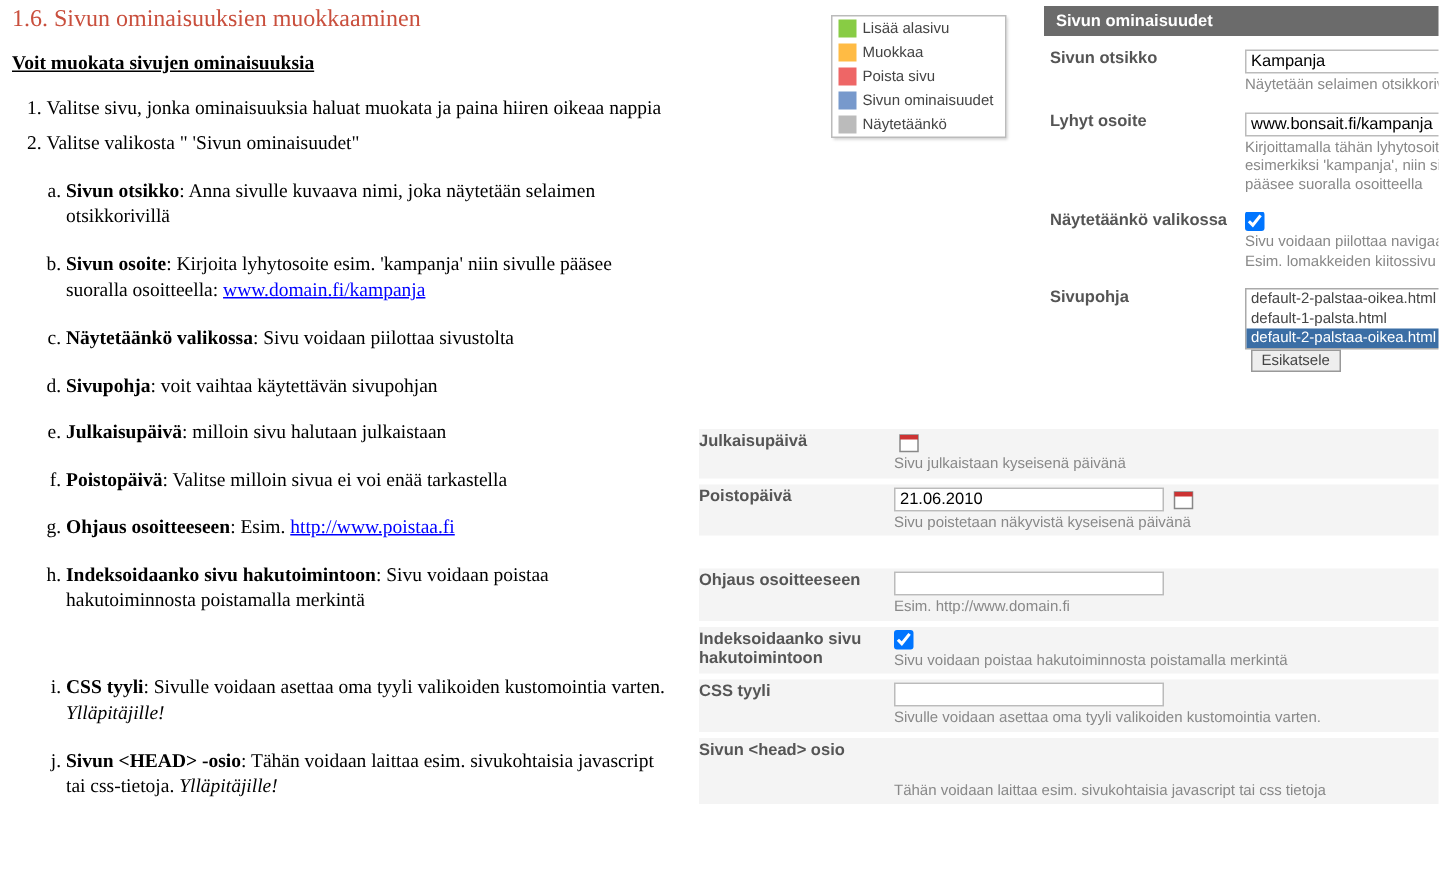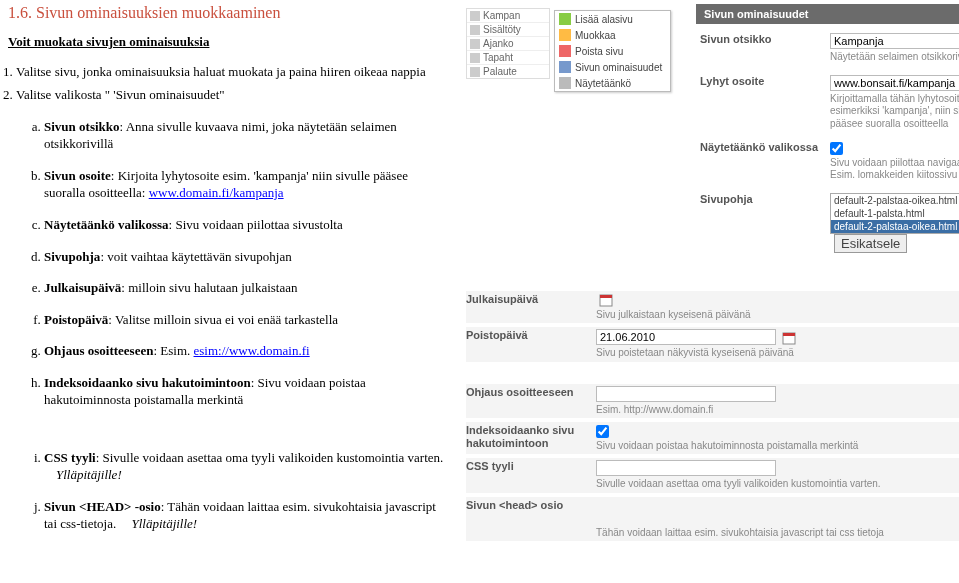--- a/index.html
+++ b/index.html
@@ -9,27 +9,27 @@
     color: #000;
     background: #fff;
     width: 959px;
     padding: 4px 8px;
   }
   .layout { display: flex; gap: 18px; }
   .left { flex: 0 0 440px; }
   .right { flex: 1; font-family: Arial, Helvetica, sans-serif; font-size: 11px; color: #444; }
   .section-title { color: #c94f3d; font-size: 16px; font-weight: normal; margin-bottom: 12px; }
   .bold-intro { font-weight: bold; margin-bottom: 14px; text-decoration: underline; }
-  .num-list { list-style: decimal; margin-left: 8px; margin-bottom: 14px; }
+  .num-list { list-style: decimal; margin-left: 23px; margin-bottom: 14px; }
   .num-list li { margin-bottom: 6px; line-height: 1.3; }
   .alpha-list { list-style: lower-alpha; margin-left: 36px; }
   .alpha-list li { margin-bottom: 14px; line-height: 1.35; }
   .alpha-list .bold { font-weight: bold; }
   .alpha-list a { color: #00f; text-decoration: underline; }
-  .alpha-list .ital { font-style: italic; margin-left: 12px; }
+  .alpha-list .ital { font-style: italic; }
 
   
   .panel-header {
     background: #6b6b6b; color: #fff; font-weight: bold;
     padding: 4px 8px; margin-bottom: 6px; font-size: 11px;
   }
   .field-row { display: flex; align-items: flex-start; padding: 3px 4px 8px 4px; }
   .field-label { flex: 0 0 130px; font-weight: bold; color: #555; font-size: 11px; }
   .field-body { flex: 1; }
   .field-body input[type=text] {
@@ -39,21 +39,21 @@
   .field-body .hint { color: #888; font-size: 10px; margin-top: 2px; line-height: 1.25; }
   .checkbox-wrap input { vertical-align: middle; }
   .select-box {
     border: 1px solid #aaa; width: 180px; font-size: 10px;
     background: #fff; display: inline-block; vertical-align: top;
   }
   .select-box .opt { padding: 1px 3px; }
   .select-box .opt.sel { background: #3b6ea5; color: #fff; }
   .btn-preview {
     display: inline-block; vertical-align: top; margin-left: 4px;
-    border: 1px solid #999; background: #eee; font-size: 13px; padding: 1px 6px;
+    border: 1px solid #999; background: #eee; font-size: 10px; padding: 1px 6px;
     font-family: Arial, sans-serif;
   }
   .date-pair input { width: 80px; }
   .cal-icon {
     display: inline-block; width: 14px; height: 14px; vertical-align: middle;
     margin-left: 3px;
   }
   .panel-plain { background: #f4f4f4; padding: 2px 0; margin-bottom: 4px; }
 
   
@@ -107,60 +107,38 @@
       <li>
         <span class="bold">Sivupohja</span><span>: voit vaihtaa käytettävän sivupohjan</span>
       </li>
       <li>
         <span class="bold">Julkaisupäivä</span><span>: milloin sivu halutaan julkaistaan</span>
       </li>
       <li>
         <span class="bold">Poistopäivä</span><span>: Valitse milloin sivua ei voi enää tarkastella</span>
       </li>
       <li>
-        <span class="bold">Ohjaus osoitteeseen</span><span>: Esim. </span><a href="#">esim://www.domain.fi</a>
+        <span class="bold">Ohjaus osoitteeseen</span><span>: Esim. </span><a href="#">http://www.poistaa.fi</a>
       </li>
       <li>
         <span class="bold">Indeksoidaanko sivu hakutoimintoon</span><span>: Sivu voidaan poistaa hakutoiminnosta poistamalla merkintä</span>
       </li>
       <li class="spaced-top">
         <span class="bold">CSS tyyli</span><span>: Sivulle voidaan asettaa oma tyyli valikoiden kustomointia varten. </span><span class="ital">Ylläpitäjille!</span>
       </li>
       <li>
         <span class="bold">Sivun &lt;HEAD&gt; -osio</span><span>: Tähän voidaan laittaa esim. sivukohtaisia javascript tai css-tietoja. </span><span class="ital">Ylläpitäjille!</span>
       </li>
     </ol>
   </div>
 
   <div class="right">
 
     <div style="display:flex; gap:10px; margin-bottom:10px;">
       <div class="ctx-cluster" style="flex:0 0 220px;">
-        <div class="ctx-tree">
-          <div class="row">
-              <span class="ico"></span>
-              <span>Kampan</span>
-            </div>
-          <div class="row">
-              <span class="ico"></span>
-              <span>Sisältöty</span>
-            </div>
-          <div class="row">
-              <span class="ico"></span>
-              <span>Ajanko</span>
-            </div>
-          <div class="row">
-              <span class="ico"></span>
-              <span>Tapaht</span>
-            </div>
-          <div class="row">
-              <span class="ico"></span>
-              <span>Palaute</span>
-            </div>
-        </div>
         <div class="ctx-menu">
           <div class="mrow">
               <span class="mi mi-add"></span>
               <span>Lisää alasivu</span>
             </div>
           <div class="mrow">
               <span class="mi mi-edit"></span>
               <span>Muokkaa</span>
             </div>
           <div class="mrow">

